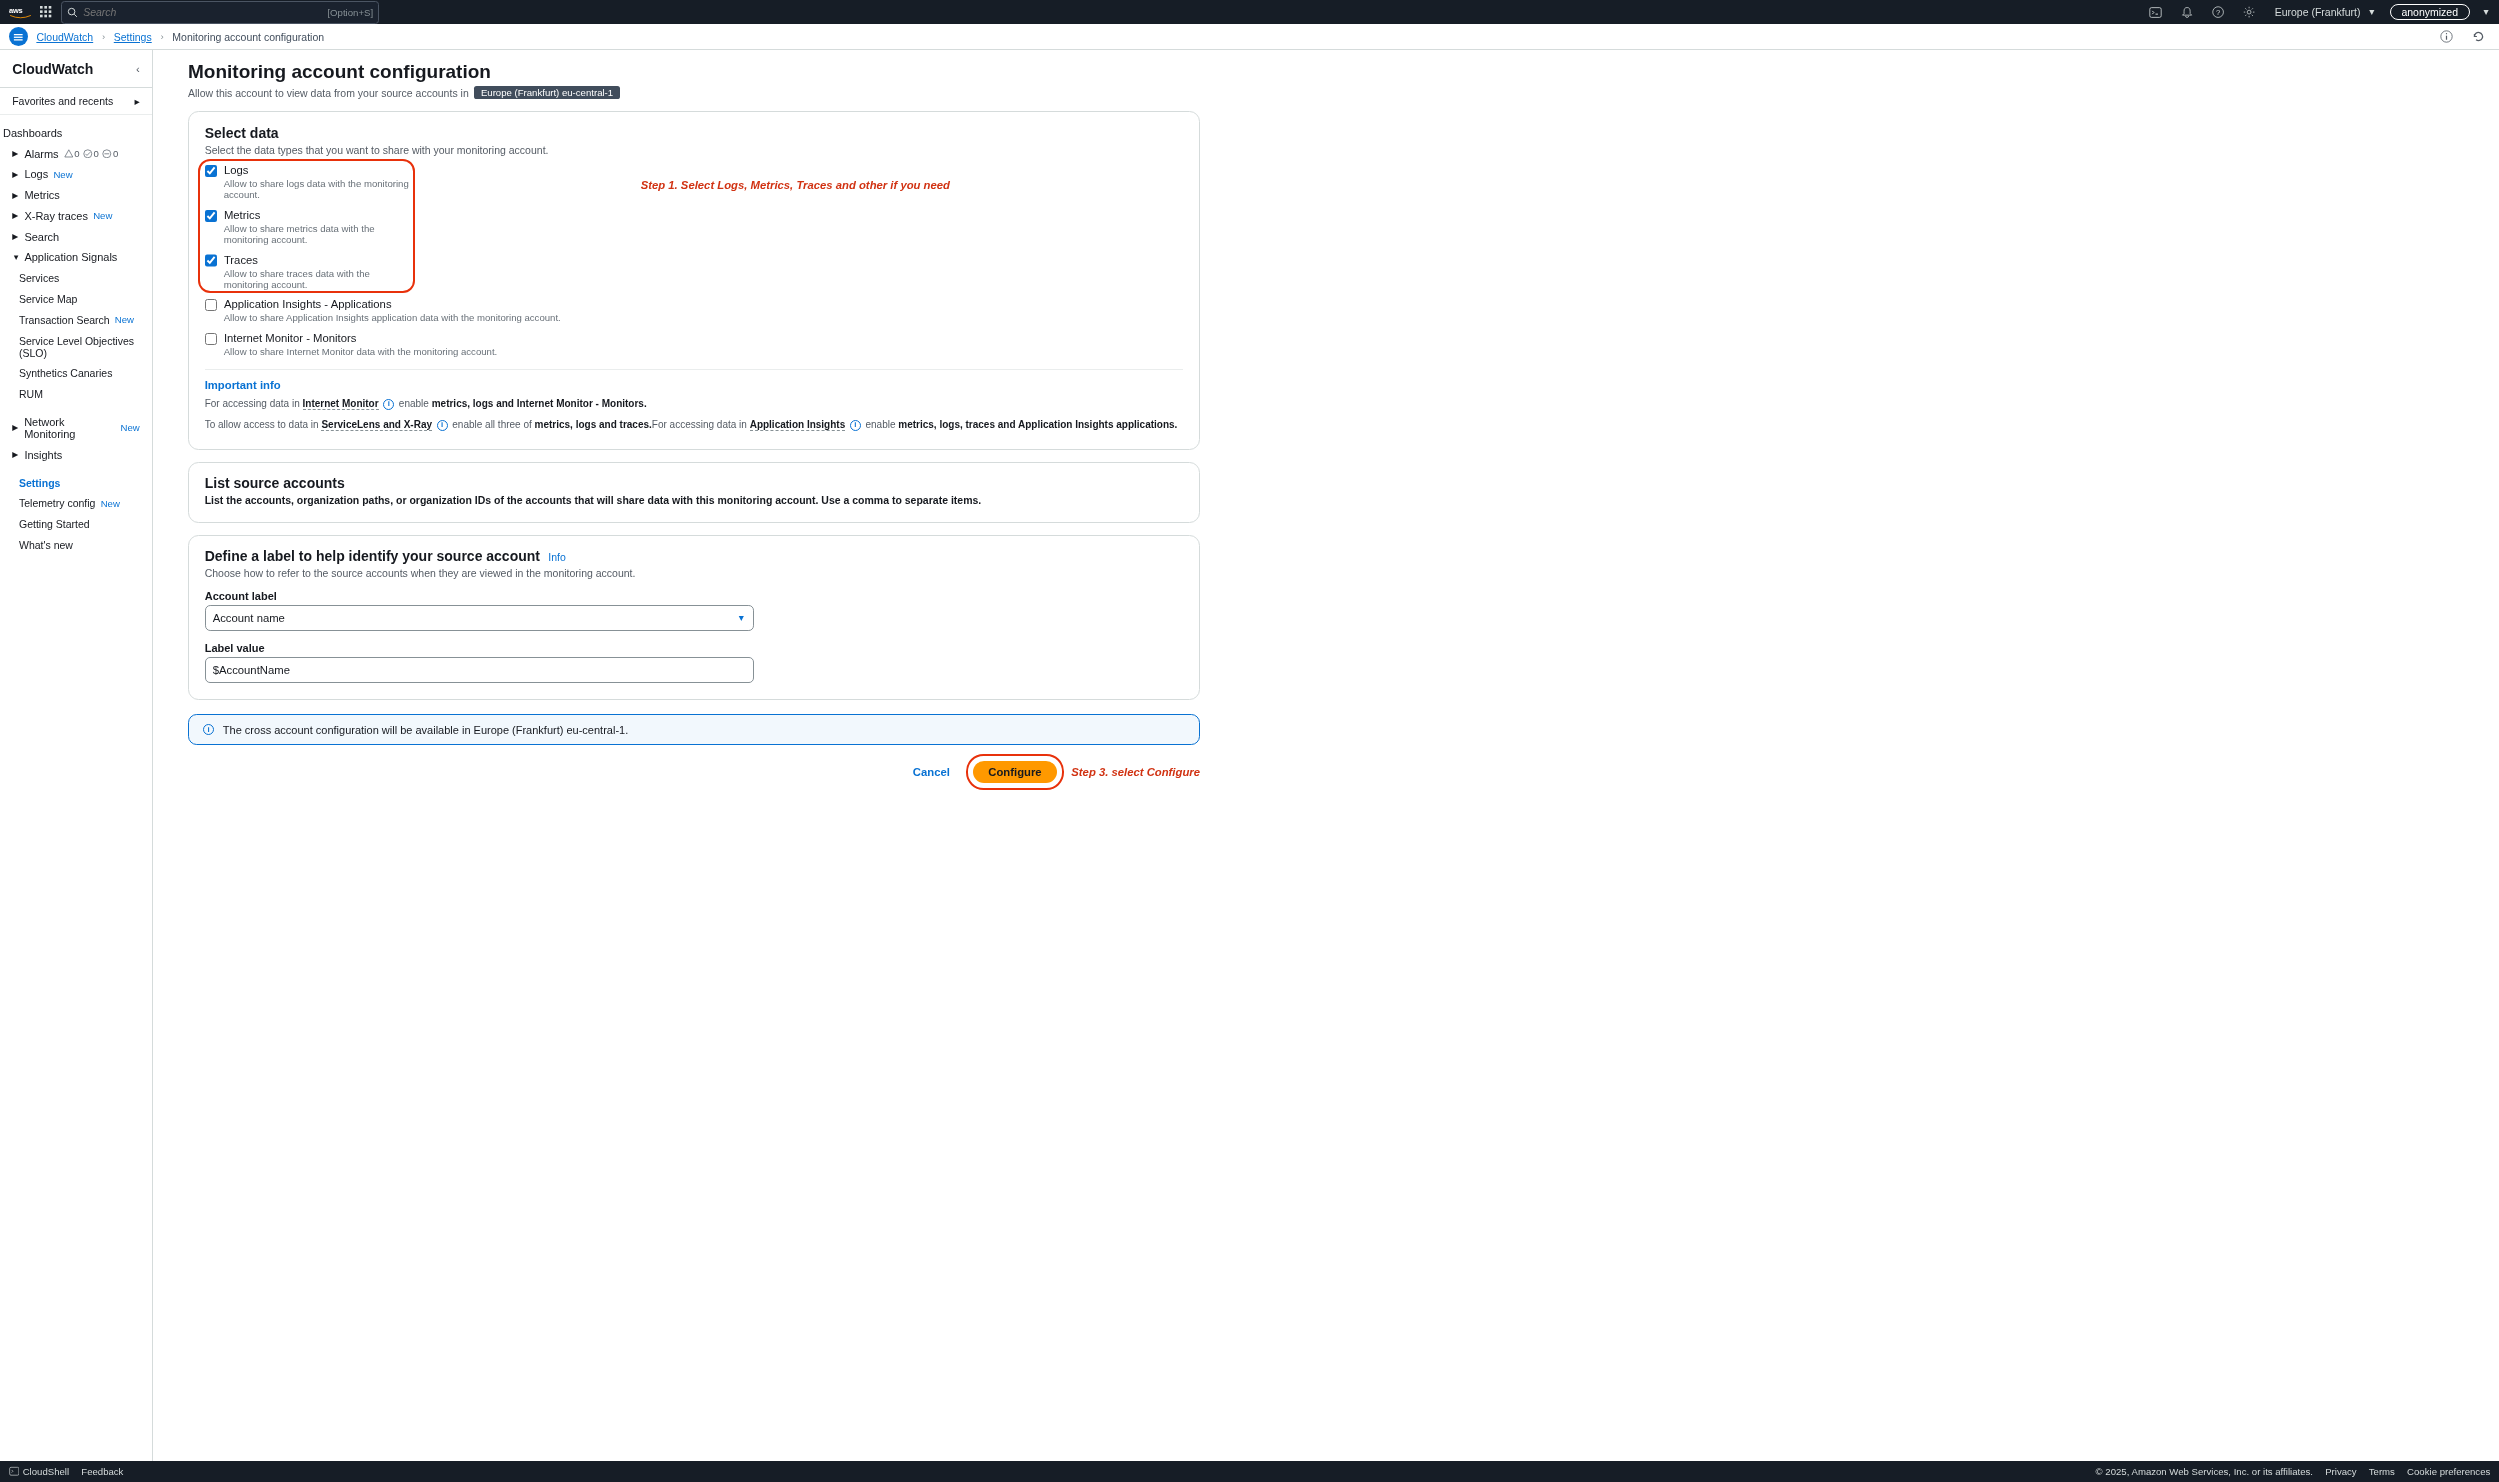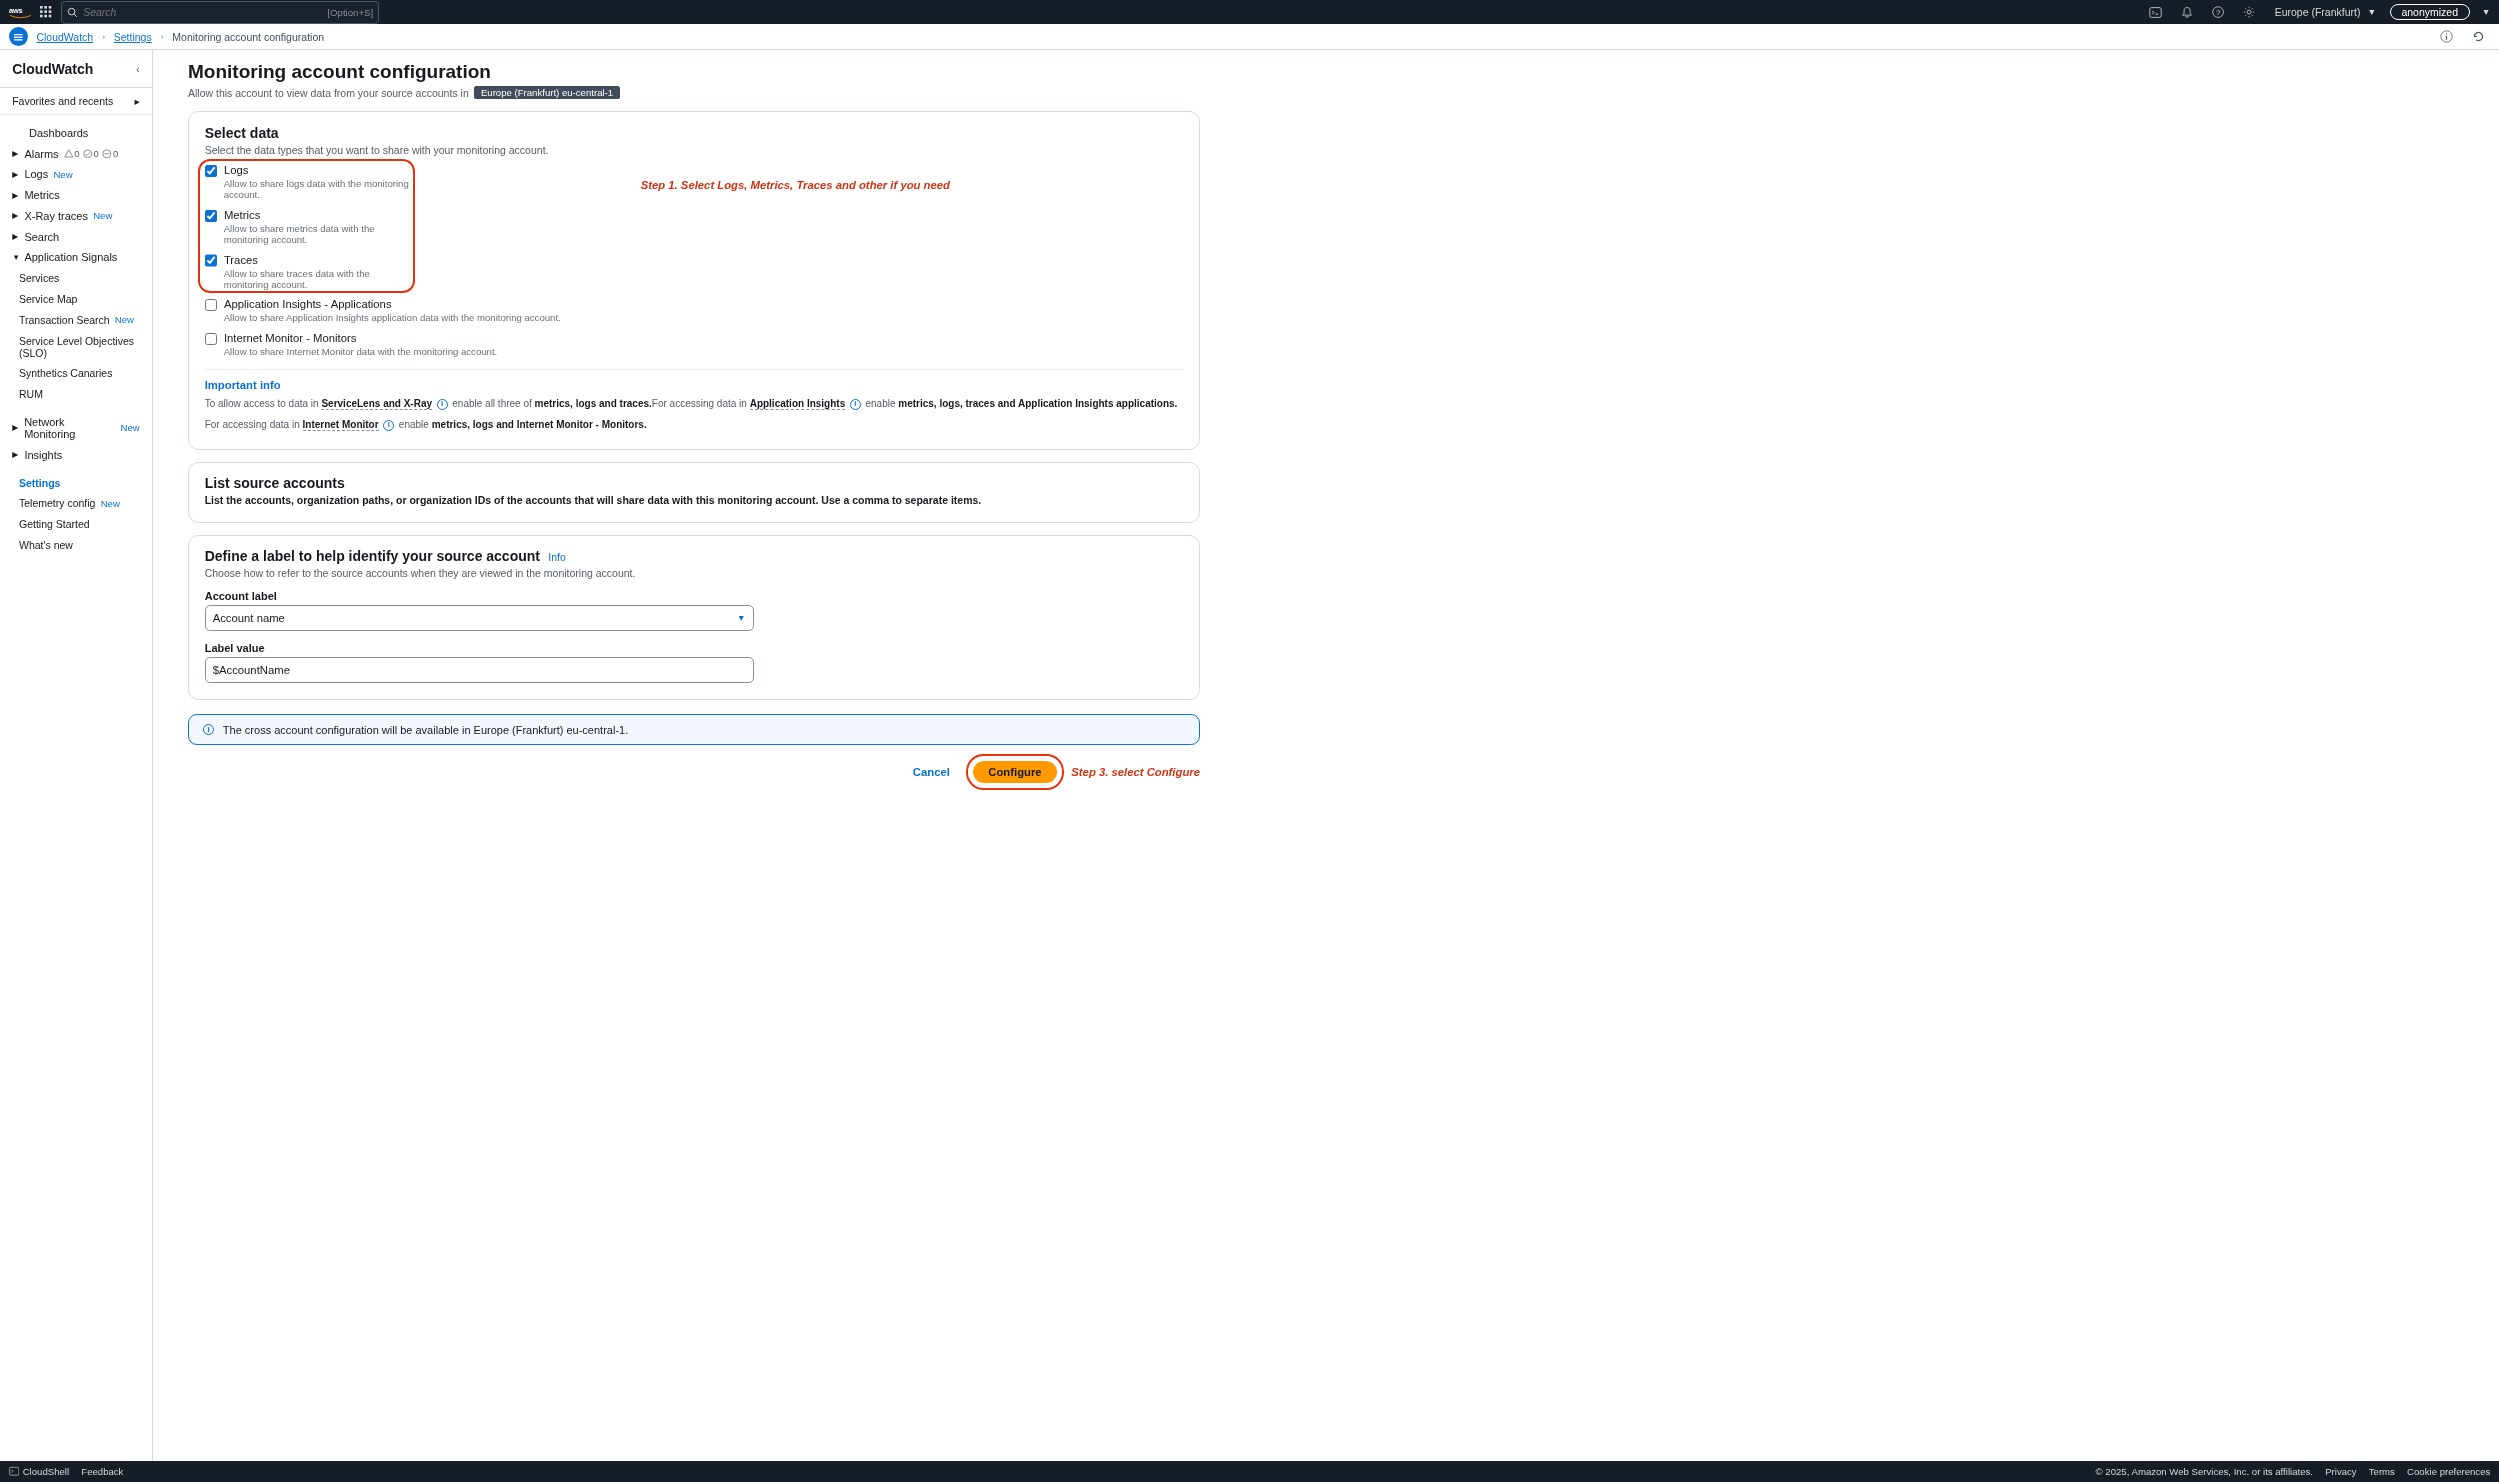--- a/index.html
+++ b/index.html
@@ -198,21 +198,21 @@
   <div class="sidebar">
     <div class="side-head">
       <h2>CloudWatch</h2>
       <span class="side-collapse">‹</span>
     </div>
     <div class="side-section">
       <span>Favorites and recents</span>
       <span>▸</span>
     </div>
     <div class="side-list">
-      <div class="side-item top" style="padding-left:29px">
+      <div class="side-item top" style="padding-left:3px">
           <span>Dashboards</span>
         </div>
       <div class="side-item top">
           <span class="tri">▶</span>
           <span>Alarms</span>
         <span class="alarm-icons">
           <span>
               <svg width="9.6" height="9.6" viewBox="0 0 12 12">
                 <path d="M6 1 L11 10 L1 10 Z" stroke="#687078" fill="none"></path>
               </svg>
@@ -342,24 +342,24 @@
       <div class="check-desc">Allow to share Application Insights application data with the monitoring account.</div>
       <div class="check-row">
           <input type="checkbox" style="">
           <span class="check-label">Internet Monitor - Monitors</span>
         </div>
       <div class="check-desc">Allow to share Internet Monitor data with the monitoring account.</div>
 
       <hr class="hr">
       <div class="info-head">Important info</div>
       <div class="info-text">
+        <span>For accessing data in </span><b class="dotted">Internet Monitor</b> <span class="info-circle">i</span> <span> enable </span><b>metrics, logs and Internet Monitor - Monitors.</b>
+      </div>
+      <div class="info-text">
         <span>To allow access to data in </span><b class="dotted">ServiceLens and X-Ray</b> <span class="info-circle">i</span> <span> enable all three of </span><b>metrics, logs and traces.</b><span>For accessing data in </span><b class="dotted">Application Insights</b> <span class="info-circle">i</span> <span> enable </span><b>metrics, logs, traces and Application Insights applications.</b>
-      </div>
-      <div class="info-text">
-        <span>For accessing data in </span><b class="dotted">Internet Monitor</b> <span class="info-circle">i</span> <span> enable </span><b>metrics, logs and Internet Monitor - Monitors.</b>
       </div>
     </div>
 
     <div class="panel">
       <h3>List source accounts</h3>
       <div class="subtitle" style="font-weight:700; color:#16191f;">List the accounts, organization paths, or organization IDs of the accounts that will share data with this monitoring account. Use a comma to separate items.</div>
     </div>
 
     <div class="panel">
       <h3 style="display:inline">Define a label to help identify your source account</h3>

